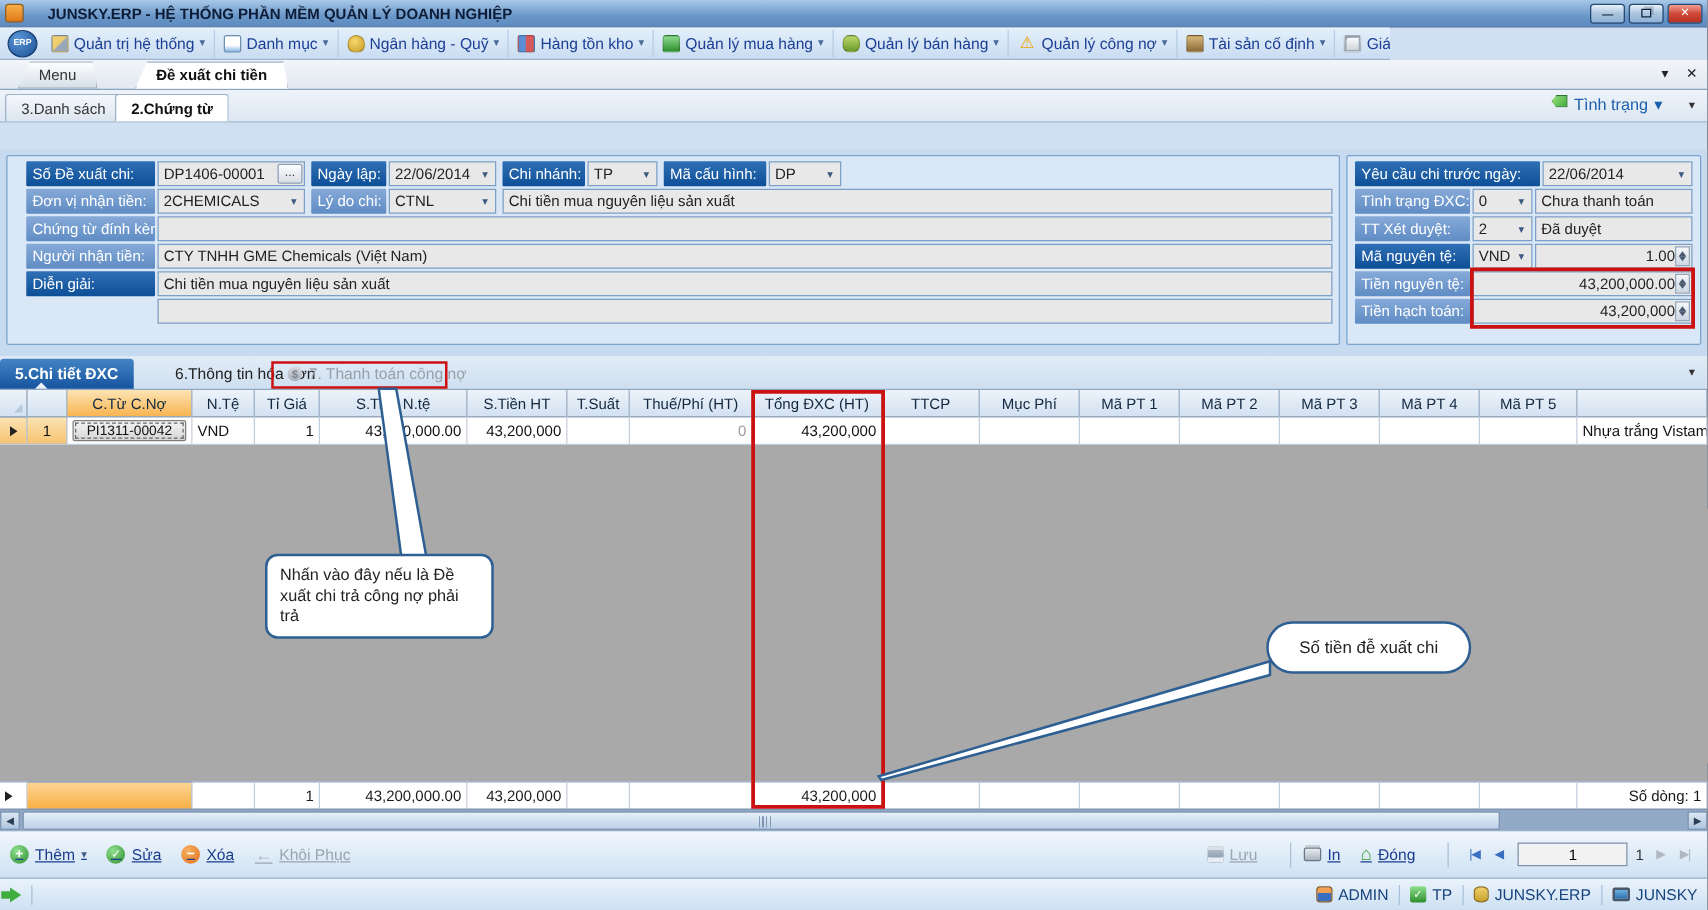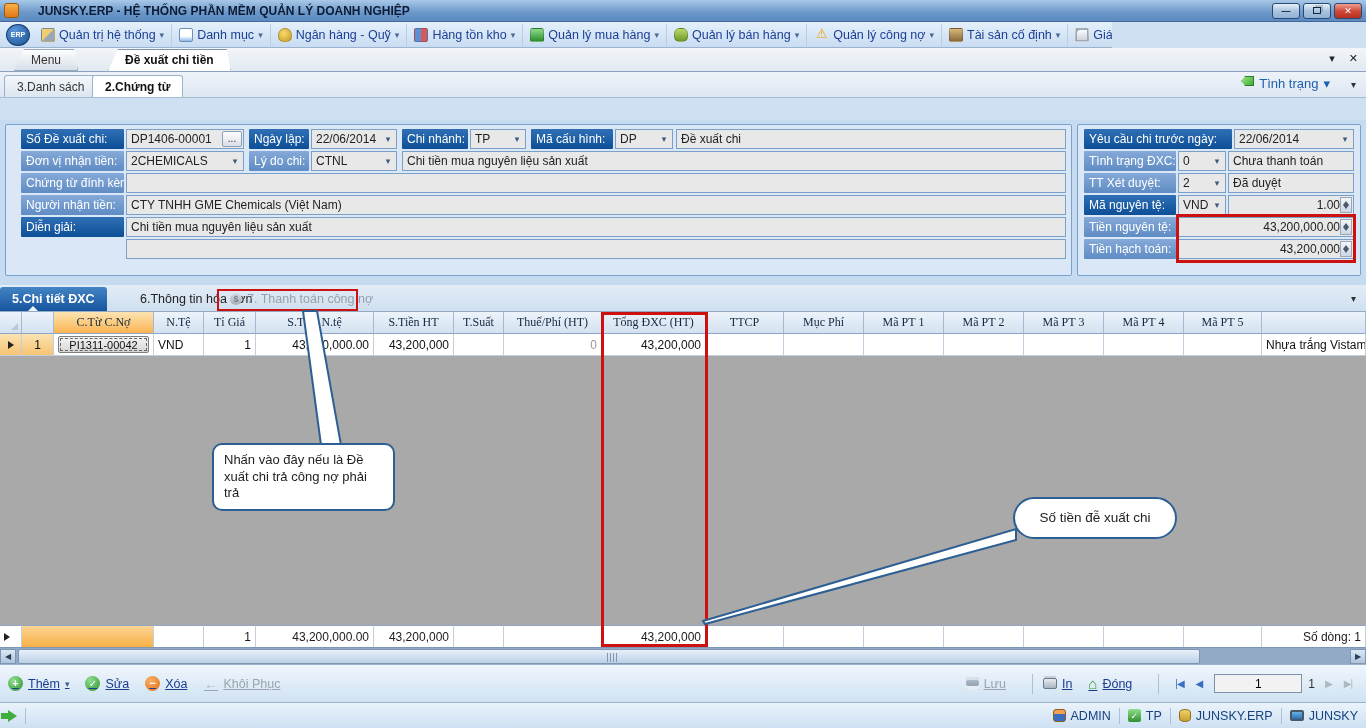--- a/index.html
+++ b/index.html
@@ -110,21 +110,21 @@
   .dtab.disabled { left:218px; color:#98a0aa; }
   .coin-icon { width:12px; height:12px; border-radius:50%; background:linear-gradient(#d8dce2,#a8b0ba);
     color:#788292; font-size:9px; font-weight:bold; display:flex; align-items:center; justify-content:center; }
   .dtabs-caret { position:absolute; right:10px; top:8px; color:#333; font-size:10px; cursor:pointer; }
 
   
   .gridwrap { position:absolute; left:0; top:312px; width:1366px; height:352px; background:#a9a9a9; }
   .gcols { display:grid; grid-template-columns:22px 32px 100px 50px 52px 118px 80px 50px 98px 104px 78px 80px 80px 80px 80px 80px 78px minmax(0,1fr); }
   .gh { height:22px; }
   .gh .c { background:linear-gradient(#edf3fa,#d3e1f1); border-right:1px solid #a5bad2; border-bottom:1px solid #8ea6c2;
-    font-size:12px; color:#13283e; display:flex; align-items:center; justify-content:center; white-space:nowrap; overflow:hidden;font-family:Liberation Serif, serif; }
+    font-size:12px; color:#13283e; display:flex; align-items:center; justify-content:center; white-space:nowrap; overflow:hidden; }
   .gh .c.orange { background:linear-gradient(#fde4b4,#f9b450); }
   .gh .c.sel { position:relative; }
   .gh .c.sel::after { content:""; position:absolute; right:3px; bottom:3px; border-left:7px solid transparent; border-bottom:7px solid #b8c8da; }
   .gr { height:22px; }
   .gr .c { background:#fff; border-right:1px solid #c3cedd; border-bottom:1px solid #c3cedd; font-size:12px; color:#111;
     display:flex; align-items:center; padding:0 4px; white-space:nowrap; overflow:hidden; }
   .gr .c.num { justify-content:flex-end; }
   .gr .c.ctr { justify-content:center; }
   .gr .c.osel { background:linear-gradient(#fbe3b2,#f6c372); justify-content:center; padding:0; }
   .gr .c.faint { color:#999; }
@@ -323,23 +323,20 @@
       <span class="frm-label dark" style="left:396px;top:4px;width:66px">Chi nhánh:</span>
       <span class="frm-field" style="left:464px;top:4px;width:56px">
         <span class="val">TP</span>
         <span class="caret">▾</span>
       </span>
       <span class="frm-label dark" style="left:525px;top:4px;width:82px">Mã cấu hình:</span>
       <span class="frm-field" style="left:609px;top:4px;width:58px">
         <span class="val">DP</span>
         <span class="caret">▾</span>
       </span>
-      <span class="frm-field" style="left:670px;top:4px;width:390px">
-        <span class="val">Đề xuất chi</span>
-      </span>
 
       <span class="frm-label med" style="left:15px;top:26px;width:103px">Đơn vị nhận tiền:</span>
       <span class="frm-field" style="left:120px;top:26px;width:118px">
         <span class="val">2CHEMICALS</span>
         <span class="caret">▾</span>
       </span>
       <span class="frm-label med" style="left:243px;top:26px;width:60px">Lý do chi:</span>
       <span class="frm-field" style="left:305px;top:26px;width:86px">
         <span class="val">CTNL</span>
         <span class="caret">▾</span>

